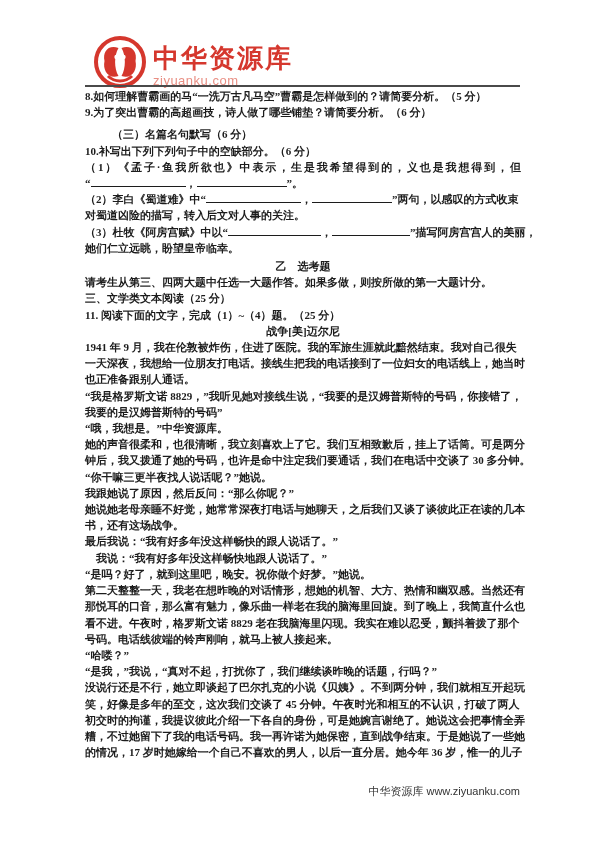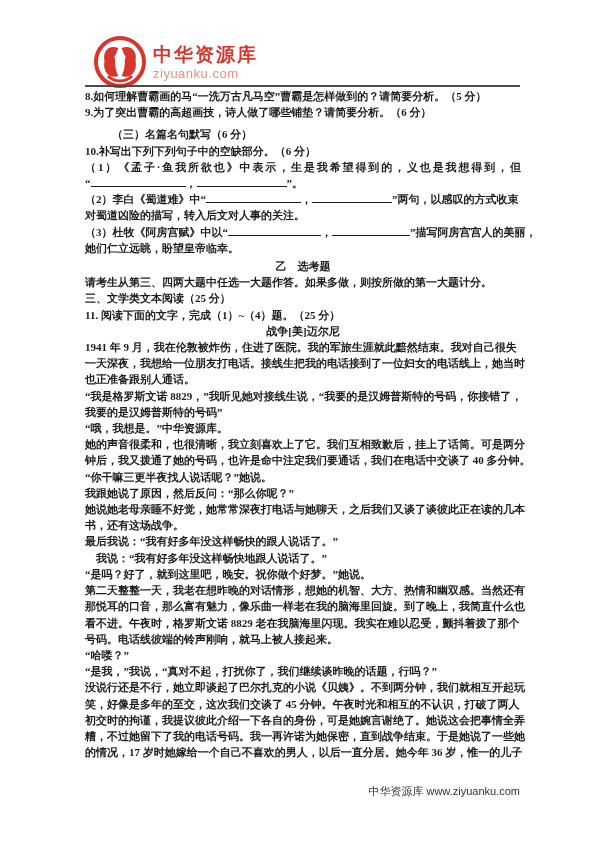--- a/index.html
+++ b/index.html
@@ -10,21 +10,21 @@
     color:#1c1c1c;
     position:relative;
     overflow:hidden;
   }
   .page{position:absolute;inset:0;background:#fff;}
 
   
   .logo-wrap{position:absolute;left:94px;top:36px;display:flex;align-items:flex-start;}
   .logo-mark{width:52px;height:52px;flex:0 0 auto;}
   .logo-text{margin-left:7px;padding-top:9px;line-height:1;}
-  .brand-name{font-size:19px;font-weight:bold;letter-spacing:2px;font-family:"Liberation Sans","DejaVu Sans",sans-serif;}
+  .brand-name{font-size:26px;font-weight:bold;letter-spacing:2px;font-family:"Liberation Sans","DejaVu Sans",sans-serif;}
   .brand-domain{font-size:13px;margin-top:3px;font-family:"Liberation Sans","DejaVu Sans",sans-serif;letter-spacing:0.5px;}
   .hr{position:absolute;left:85px;top:85px;width:435px;height:2px;background:#4a4a4a;}
 
   
   .doc{position:absolute;left:85px;top:88px;width:436px;font-weight:bold;}
   .line{font-size:11px;line-height:16.2px;white-space:nowrap;}
   .line.center{text-align:center;white-space:normal;}
   .line.ind1{padding-left:11px;}
   .line.ind2{padding-left:27px;}
   .line.gap6{margin-top:6px;}
@@ -76,21 +76,21 @@
       <div class="line">三、文学类文本阅读（25 分）</div>
       <div class="line">11. 阅读下面的文字，完成（1）~（4）题。（25 分）</div>
       <div class="line center">战争[美]迈尔尼</div>
       <div class="line">1941 年 9 月，我在伦敦被炸伤，住进了医院。我的军旅生涯就此黯然结束。我对自己很失</div>
       <div class="line">一天深夜，我想给一位朋友打电话。接线生把我的电话接到了一位妇女的电话线上，她当时</div>
       <div class="line">也正准备跟别人通话。</div>
       <div class="line">“我是格罗斯文诺 8829，”我听见她对接线生说，“我要的是汉姆普斯特的号码，你接错了，</div>
       <div class="line">我要的是汉姆普斯特的号码”</div>
       <div class="line">“哦，我想是。”中华资源库。</div>
       <div class="line">她的声音很柔和，也很清晰，我立刻喜欢上了它。我们互相致歉后，挂上了话筒。可是两分</div>
-      <div class="line">钟后，我又拨通了她的号码，也许是命中注定我们要通话，我们在电话中交谈了 40 多分钟。</div>
+      <div class="line">钟后，我又拨通了她的号码，也许是命中注定我们要通话，我们在电话中交谈了 30 多分钟。</div>
       <div class="line">“你干嘛三更半夜找人说话呢？”她说。</div>
       <div class="line">我跟她说了原因，然后反问：“那么你呢？”</div>
       <div class="line">她说她老母亲睡不好觉，她常常深夜打电话与她聊天，之后我们又谈了谈彼此正在读的几本</div>
       <div class="line">书，还有这场战争。</div>
       <div class="line">最后我说：“我有好多年没这样畅快的跟人说话了。”</div>
       <div class="line ind1">我说：“我有好多年没这样畅快地跟人说话了。”</div>
       <div class="line">“是吗？好了，就到这里吧，晚安。祝你做个好梦。”她说。</div>
       <div class="line">第二天整整一天，我老在想昨晚的对话情形，想她的机智、大方、热情和幽双感。当然还有</div>
       <div class="line">那悦耳的口音，那么富有魅力，像乐曲一样老在我的脑海里回旋。到了晚上，我简直什么也</div>
       <div class="line">看不进。午夜时，格罗斯文诺 8829 老在我脑海里闪现。我实在难以忍受，颤抖着拨了那个</div>

